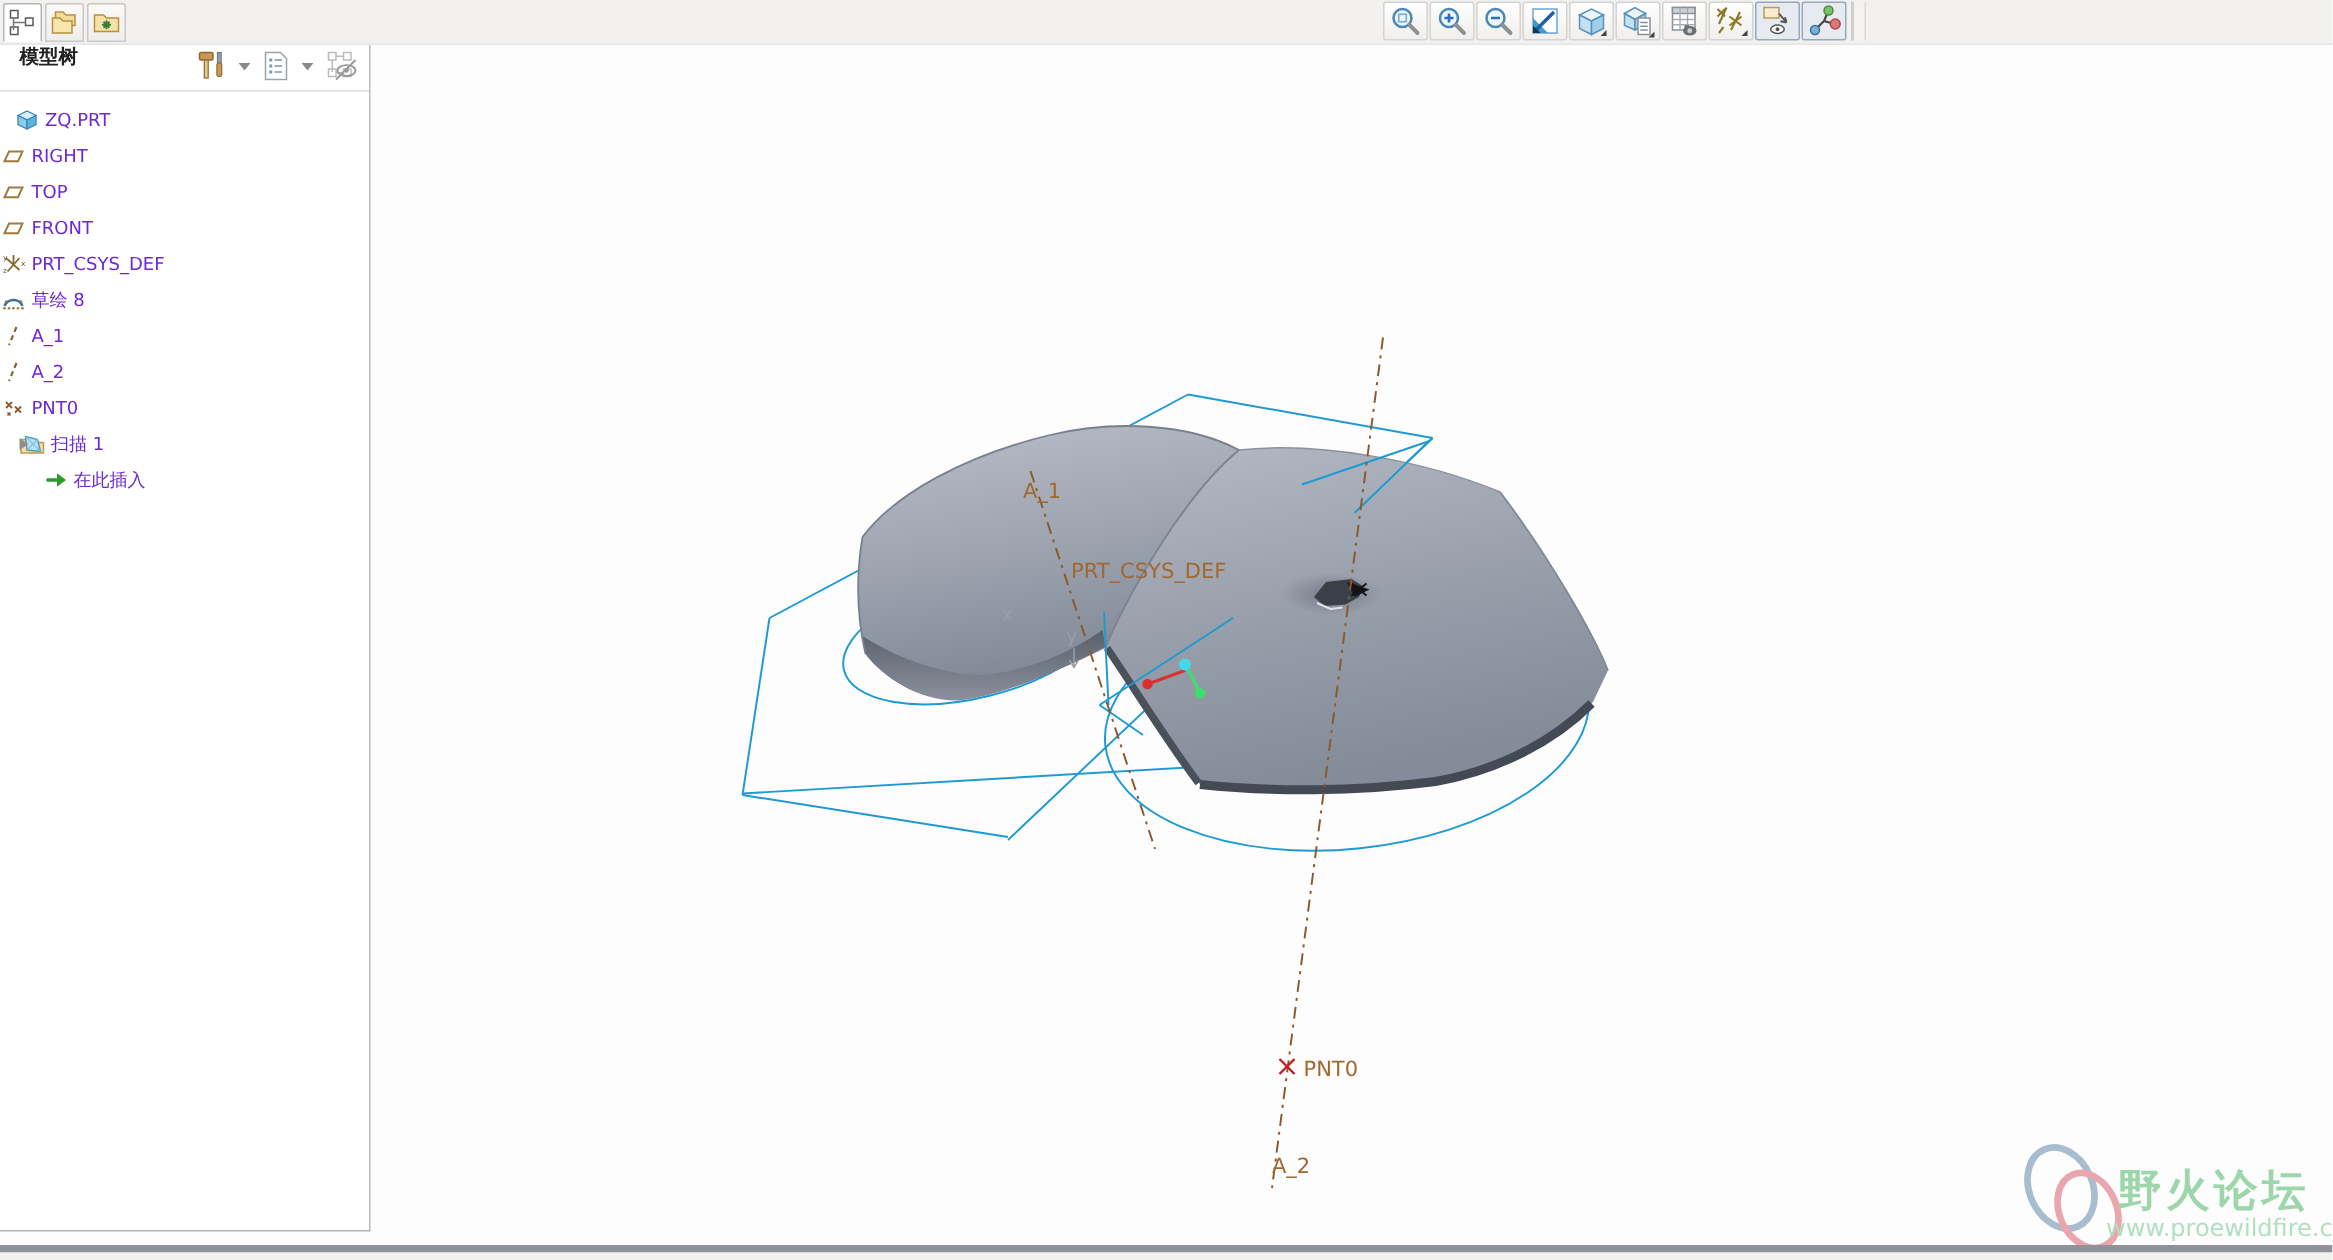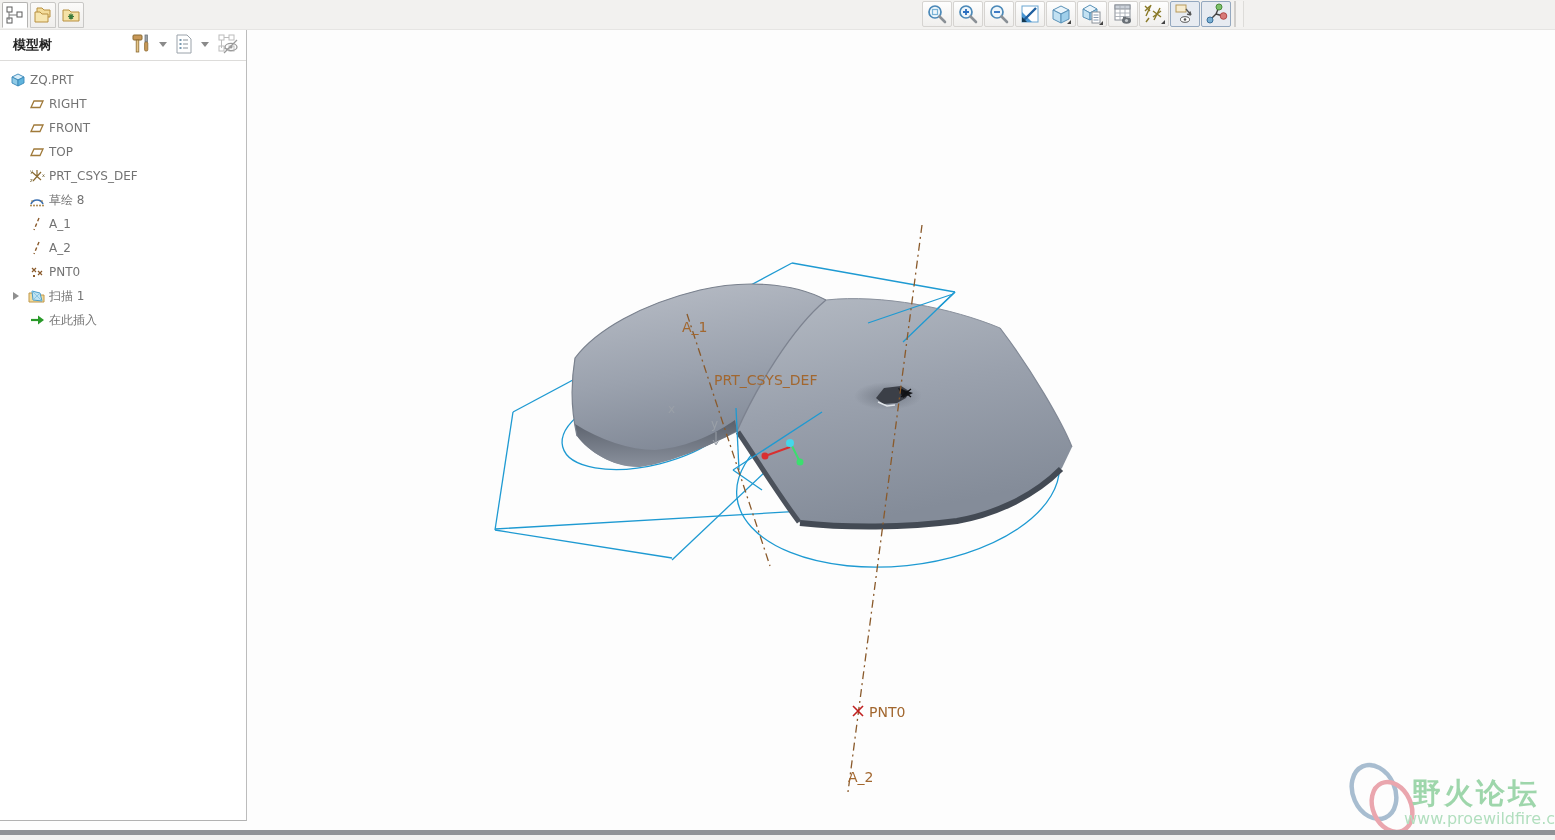--- a/index.html
+++ b/index.html
@@ -16,31 +16,31 @@
   .tab.active{background:#ffffff;border-color:#b5b4b2;border-bottom-color:#ffffff;}
   
   .view-toolbar{position:absolute;left:922px;top:1px;display:flex;z-index:6;}
   .vbtn{width:30px;height:26px;box-sizing:border-box;border:1px solid #d6d4d1;background:linear-gradient(#fefefe,#f0efed);
         display:flex;align-items:center;justify-content:center;margin-right:1px;border-radius:2px;}
   .vbtn.pressed{background:#e7ebf1;border:1px solid #94a8bf;}
   .toolbar-grip{width:7px;height:26px;border-left:2px solid #d0cecb;border-right:1px solid #dddcd9;background:#f4f3f1;margin-left:2px;}
   
   .tree-panel{position:absolute;left:0;top:29px;width:247px;height:792px;background:#ffffff;
               border-right:1px solid #bcbcbc;border-bottom:1px solid #b2b2b2;box-sizing:border-box;z-index:4;}
-  .tree-header{height:31px;border-bottom:1px solid #dddcda;display:flex;align-items:center;position:relative;}
+  .tree-header{height:31px;border-bottom:1px solid #dddcda;display:flex;align-items:flex-start;position:relative;}
   .tree-title{font-size:13px;font-weight:bold;color:#222;margin-left:13px;}
   .tree-hdr-btns{position:absolute;right:4px;top:3px;display:flex;align-items:center;}
   .hbtn{height:24px;display:flex;align-items:center;justify-content:center;padding:0 2px;}
   .chev{width:0;height:0;border-left:4px solid transparent;border-right:4px solid transparent;border-top:5px solid #8a8a8a;margin:0 5px;}
   .tree-body{padding-top:7px;}
-  .trow{height:24px;display:flex;align-items:center;position:relative;font-size:12px;color:#737373;}
+  .trow{height:24px;display:flex;align-items:center;position:relative;font-size:12px;color:#6d28d9;}
   .trow .tlabel{margin-left:4px;white-space:nowrap;}
   .lvl0{padding-left:9px;}
-  .lvl1{padding-left:28px;}
-  .lvl1b{padding-left:28px;}
+  .lvl1{}
+  .lvl1b{padding-left:13px;}
   .exp{position:absolute;left:13px;width:0;height:0;border-top:4px solid transparent;border-bottom:4px solid transparent;border-left:6px solid #8f8f8f;}
   .ticon{width:17px;height:17px;display:inline-flex;align-items:center;justify-content:center;flex:0 0 17px;}
   
   .model-canvas{position:absolute;left:0;top:0;z-index:1;}
   
   .bottom-rule{position:absolute;left:0;top:830px;width:1555px;height:5px;background:#8f9296;z-index:5;}
   .bottom-strip{position:absolute;left:0;top:835px;width:1555px;height:5px;background:#f1f1f0;z-index:5;}
   svg{display:block;}
   text{user-select:none;}
 </style>
@@ -321,30 +321,30 @@
       </span>
       <span class="tlabel">RIGHT</span>
     </div>
 
     <div class="trow lvl1">
       <span class="ticon">
         <svg width="16" height="16" viewBox="0 0 16 16">
             <polygon points="2,11.5 5,5 14,5 11,11.5" fill="none" stroke="#a07a3a" stroke-width="1.3"></polygon>
           </svg>
       </span>
-      <span class="tlabel">FRONT</span>
+      <span class="tlabel">TOP</span>
     </div>
 
     <div class="trow lvl1">
       <span class="ticon">
         <svg width="16" height="16" viewBox="0 0 16 16">
             <polygon points="2,11.5 5,5 14,5 11,11.5" fill="none" stroke="#a07a3a" stroke-width="1.3"></polygon>
           </svg>
       </span>
-      <span class="tlabel">TOP</span>
+      <span class="tlabel">FRONT</span>
     </div>
 
     <div class="trow lvl1">
       <span class="ticon">
         <svg width="16" height="16" viewBox="0 0 16 16">
           <path d="M 8 2 L 8 9 M 3 4 L 12 12 M 12 4 L 4 13" stroke="#8a6a30" stroke-width="1.2" fill="none"></path>
           <text x="1" y="5" font-size="5" fill="#6a5a28">y</text>
           <text x="1" y="14" font-size="5" fill="#6a5a28">z</text>
           <text x="13" y="9" font-size="5" fill="#6a5a28">x</text>
         </svg>

